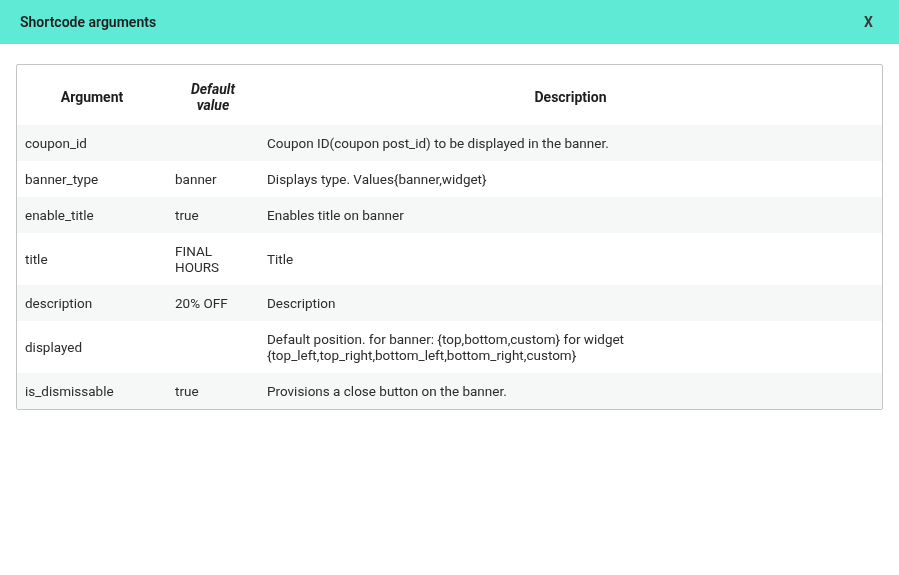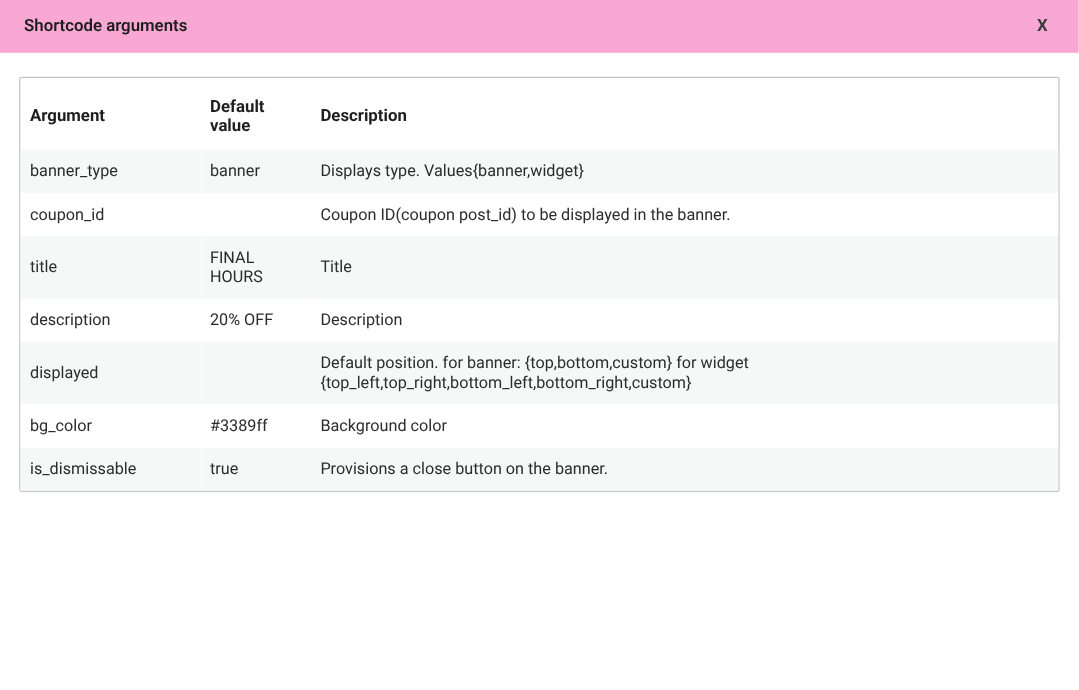--- a/index.html
+++ b/index.html
@@ -8,21 +8,21 @@
       padding: 0;
     }
     body {
       font-family: -apple-system, BlinkMacSystemFont, "Segoe UI", Roboto, Helvetica, Arial, sans-serif;
       background: #ffffff;
       color: #1e1e1e;
       font-size: 14px;
       width: 899px;
     }
     .header {
-      background: #f9a8d4;
+      background: #5eead4;
       padding: 12px 20px;
       display: flex;
       justify-content: space-between;
       align-items: center;
     }
     .header-title {
       font-weight: 600;
       font-size: 14px;
       color: #1e1e1e;
     }
@@ -43,29 +43,29 @@
       border: 1px solid #c3c4c7;
       border-radius: 2px;
       overflow: hidden;
     }
     table {
       width: 100%;
       border-collapse: collapse;
       table-layout: fixed;
     }
     thead th {
-      text-align: left;
+      text-align: center;
       font-weight: 700;
       font-size: 14px;
       color: #1e1e1e;
       padding: 16px 8px 12px 8px;
       vertical-align: middle;
     }
     .col-arg { width: 150px; }
-    .col-def { width: 92px; }
+    .col-def { width: 92px; font-style: italic; }
     .col-desc { width: auto; }
     tbody td {
       padding: 10px 8px;
       font-size: 13.5px;
       color: #2c2c2c;
       vertical-align: middle;
       word-wrap: break-word;
     }
     tbody tr:nth-child(odd) {
       background: #f6f7f7;
@@ -87,50 +87,50 @@
     <table>
       <thead>
         <tr>
           <th class="col-arg">Argument</th>
           <th class="col-def">Default value</th>
           <th class="col-desc">Description</th>
         </tr>
       </thead>
       <tbody>
         <tr>
+          <td>coupon_id</td>
+          <td></td>
+          <td>Coupon ID(coupon post_id) to be displayed in the banner.</td>
+        </tr>
+        <tr>
           <td>banner_type</td>
           <td>banner</td>
           <td>Displays type. Values{banner,widget}</td>
         </tr>
         <tr>
-          <td>coupon_id</td>
-          <td></td>
-          <td>Coupon ID(coupon post_id) to be displayed in the banner.</td>
+          <td>enable_title</td>
+          <td>true</td>
+          <td>Enables title on banner</td>
         </tr>
         <tr>
           <td>title</td>
           <td>FINAL HOURS</td>
           <td>Title</td>
         </tr>
         <tr>
           <td>description</td>
           <td>20% OFF</td>
           <td>Description</td>
         </tr>
         <tr>
           <td>displayed</td>
           <td></td>
           <td>Default position. for banner: {top,bottom,custom} for widget {top_left,top_right,bottom_left,bottom_right,custom}</td>
         </tr>
         <tr>
-          <td>bg_color</td>
-          <td>#3389ff</td>
-          <td>Background color</td>
-        </tr>
-        <tr>
           <td>is_dismissable</td>
           <td>true</td>
           <td>Provisions a close button on the banner.</td>
         </tr>
       </tbody>
     </table>
   </div>
 </div>
 
 </body></html>

